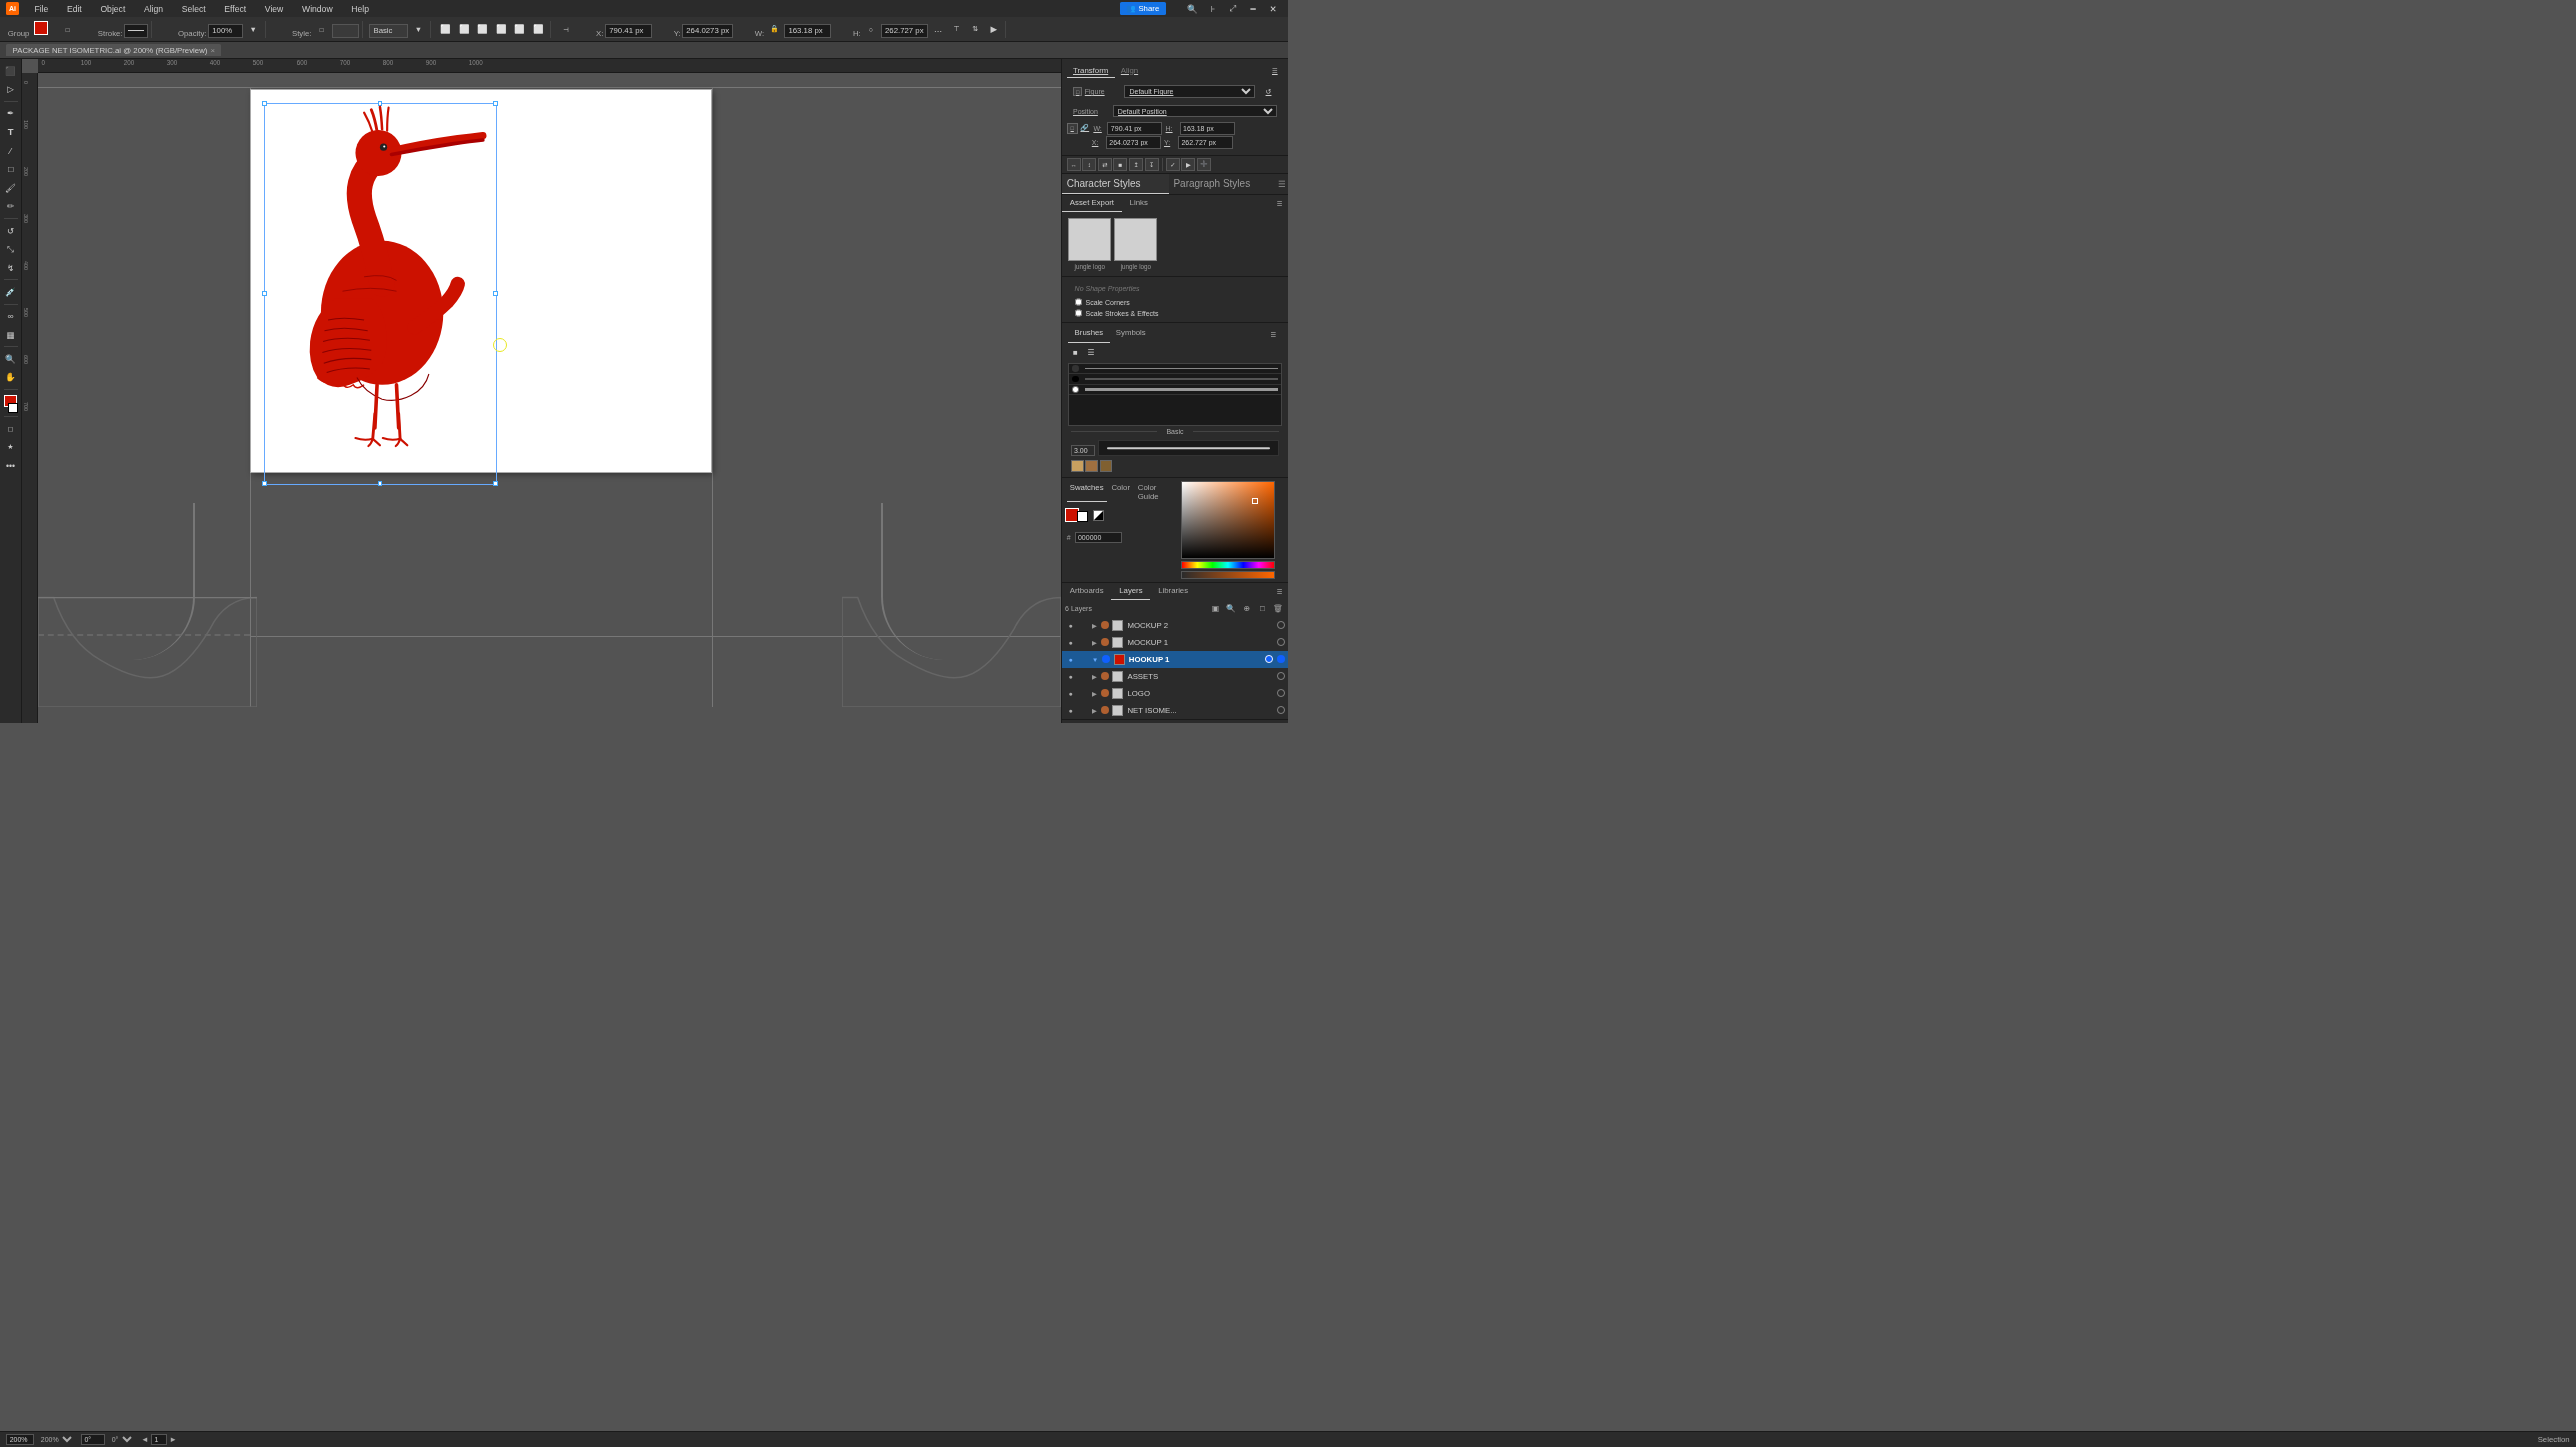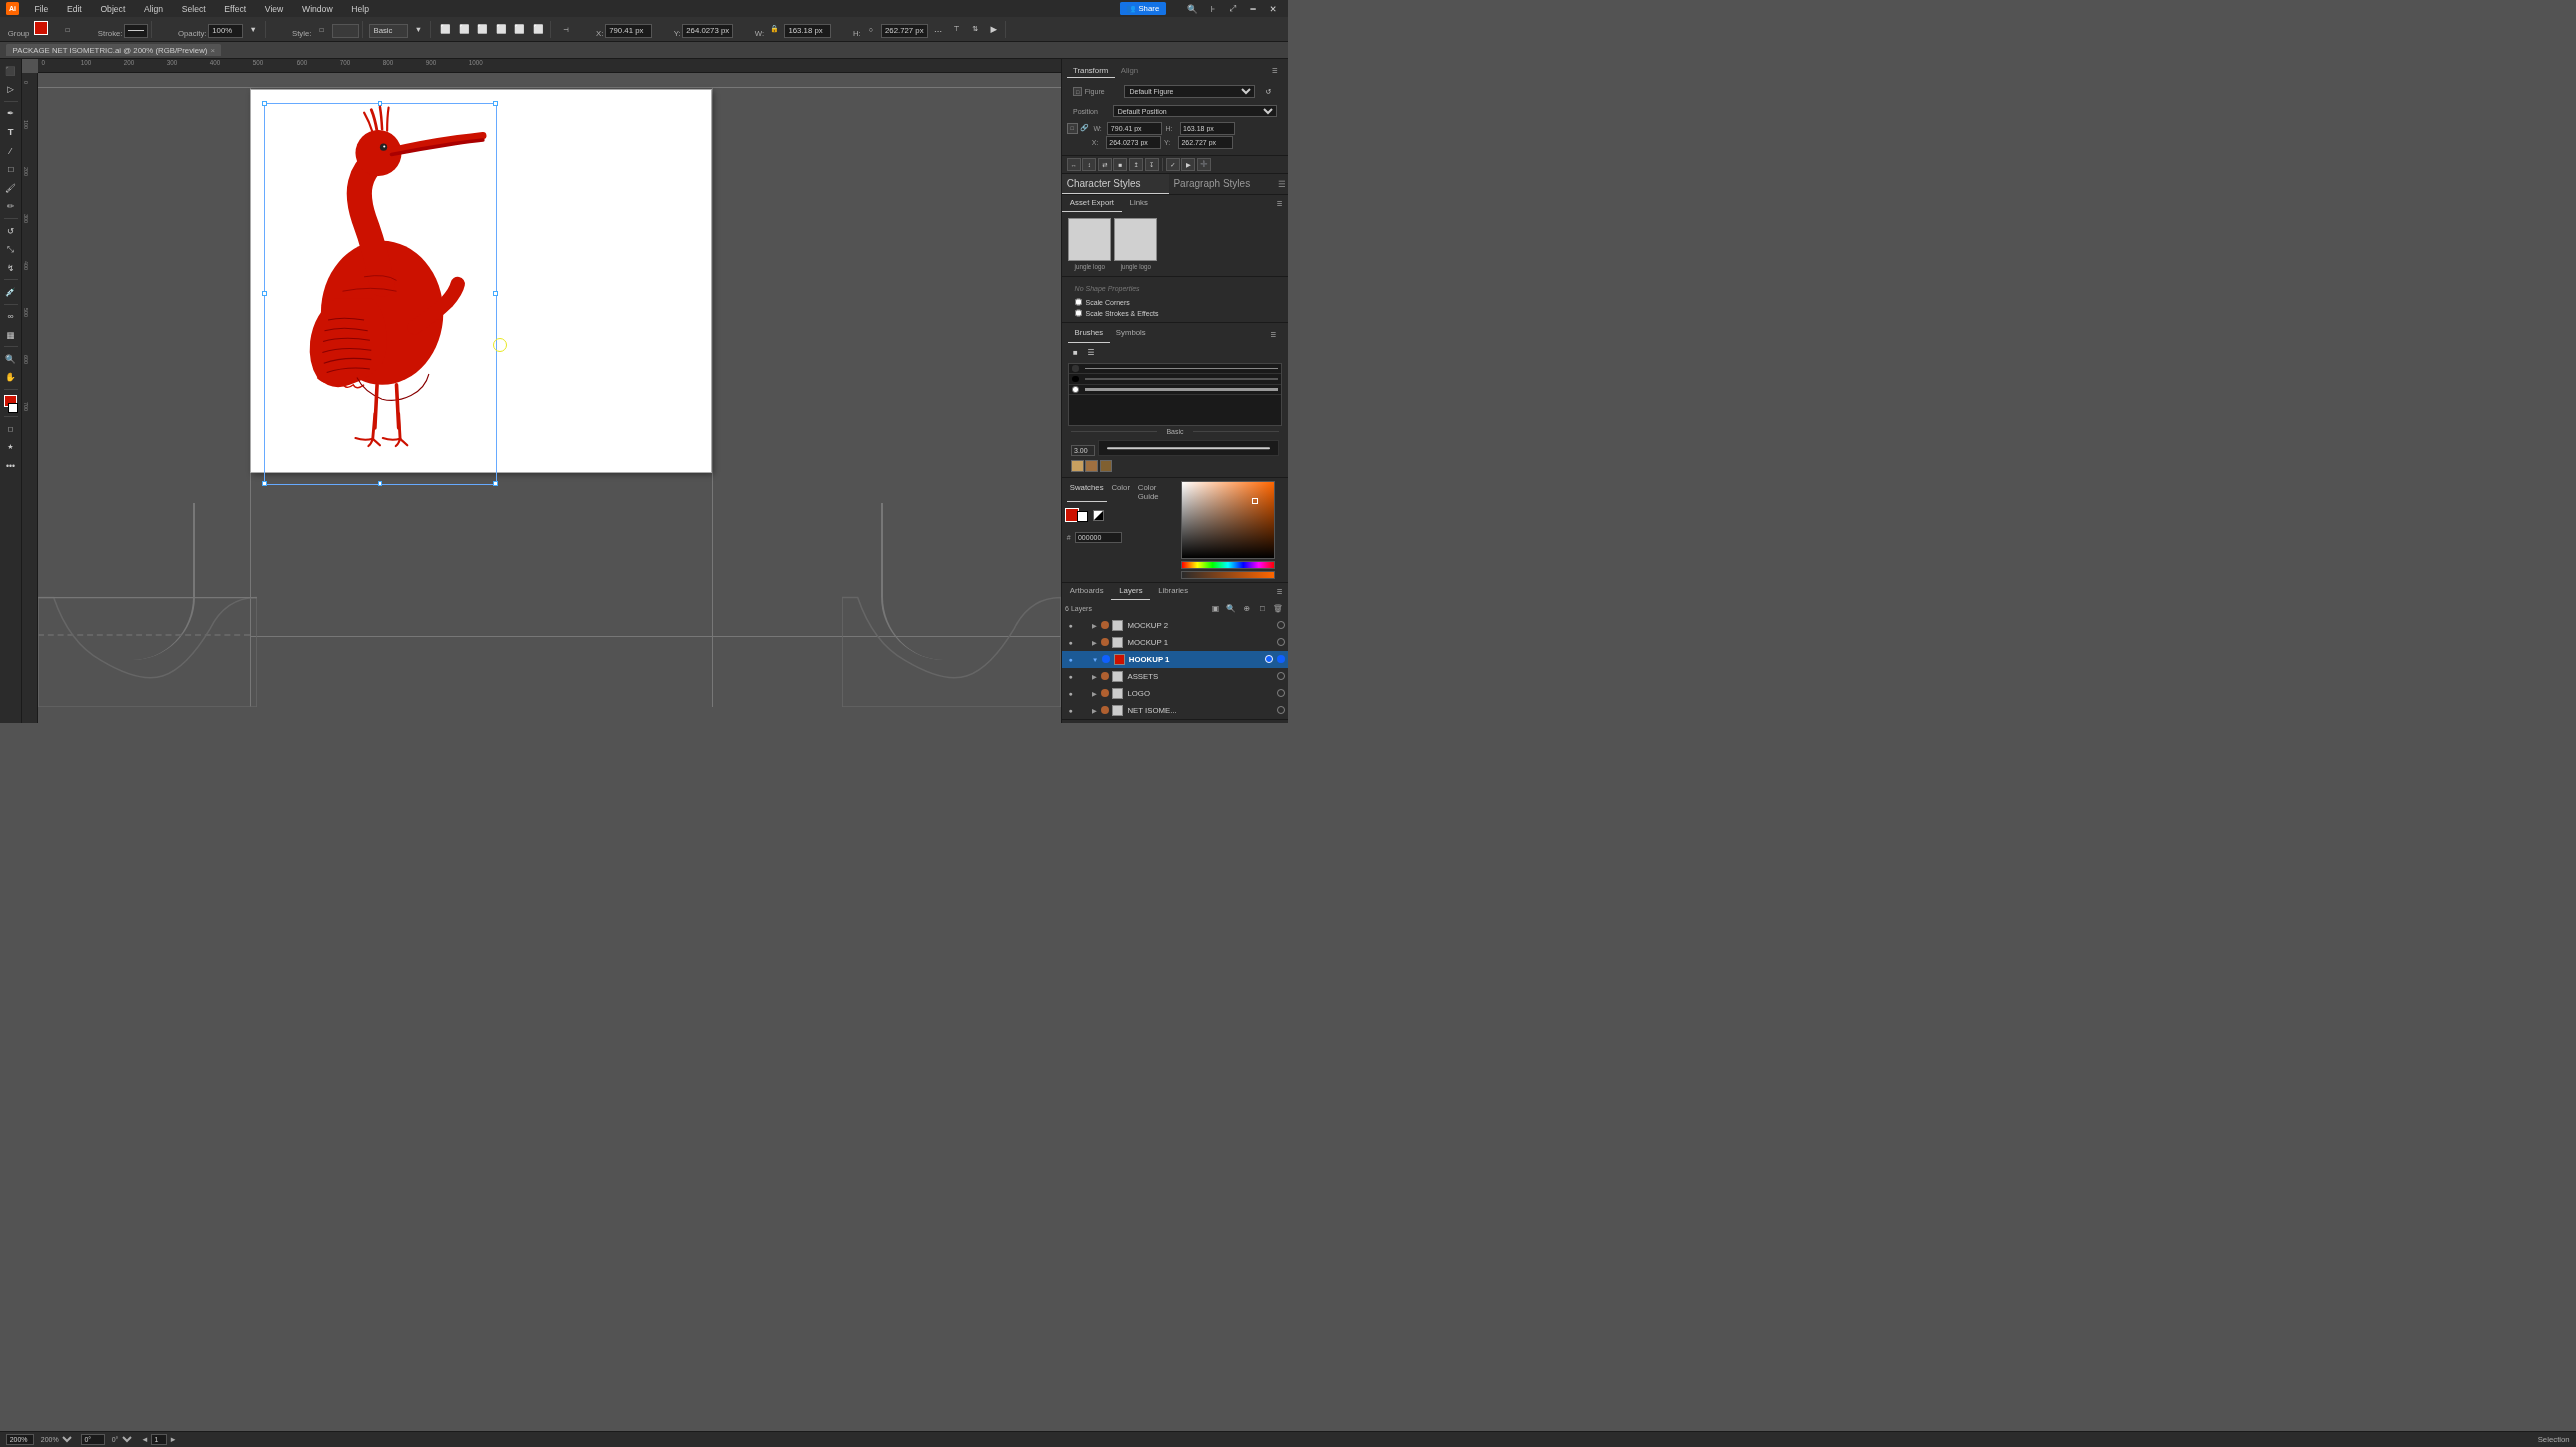--- a/index.html
+++ b/index.html
@@ -408,21 +408,21 @@
 
       <svg style="position:absolute;bottom:0;right:0;width:219px;height:172px;" viewBox="0 0 280 220">
         <path d="M 0 80 L 0 220 L 280 220 L 280 80 Q 240 80 220 120 Q 190 170 160 180 Q 130 190 80 160 Q 40 138 20 80 Z" fill="none" stroke="#666" stroke-width="2"></path>
       </svg>
 
     </div>
   </div>
 
   <div id="right-panel">
 
-    <div class="panel-section" style="padding:3.1px 4.7px;">
+    <div class="panel-section" style="padding:3.1px 4.7px;text-decoration:underline;">
       <div style="display:flex;align-items:center;justify-content:space-between;margin-bottom:2.4px;">
         <div style="display:flex;gap:0;">
           <span class="panel-tab active" style="font-size:7.8px;color:#ccc;padding:2.4px 6.3px;border-bottom:0.8px solid #ccc;cursor:pointer;">Transform</span>
           <span class="panel-tab" style="font-size:7.8px;color:#777;padding:2.4px 6.3px;cursor:pointer;">Align</span>
         </div>
         <button class="toolbar-btn" style="font-size:6.3px;">☰</button>
       </div>
 
       <div class="figure-row" style="margin-bottom:1.6px;">
         <div style="display:flex;align-items:center;gap:2.4px;">

